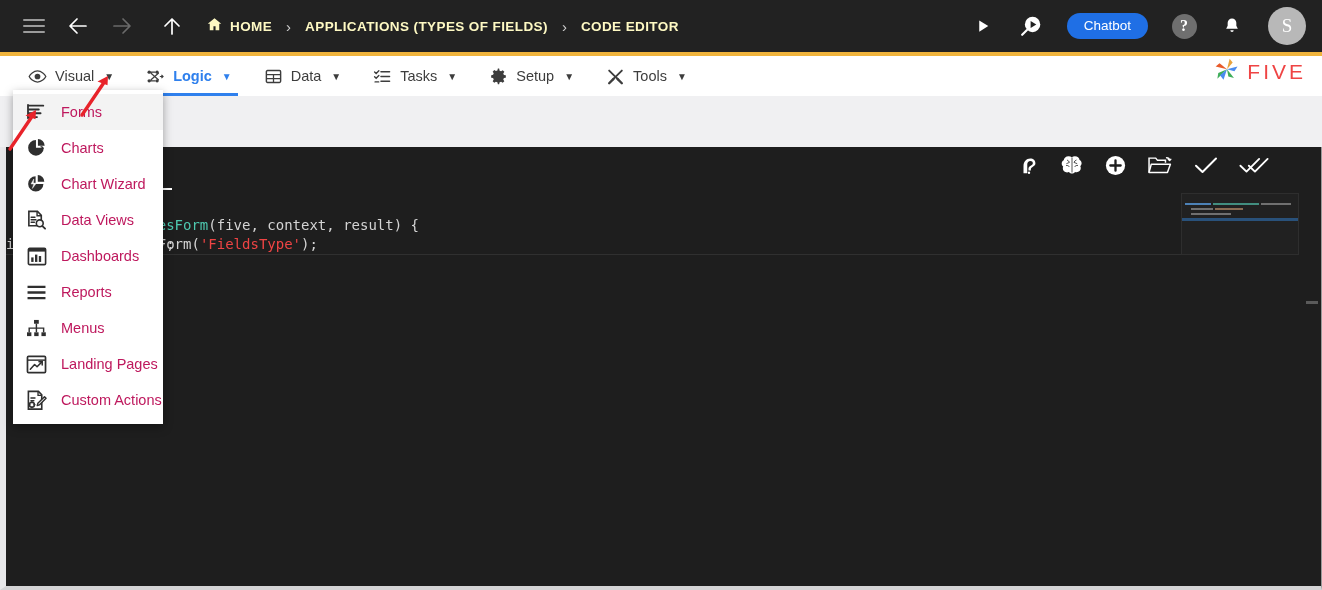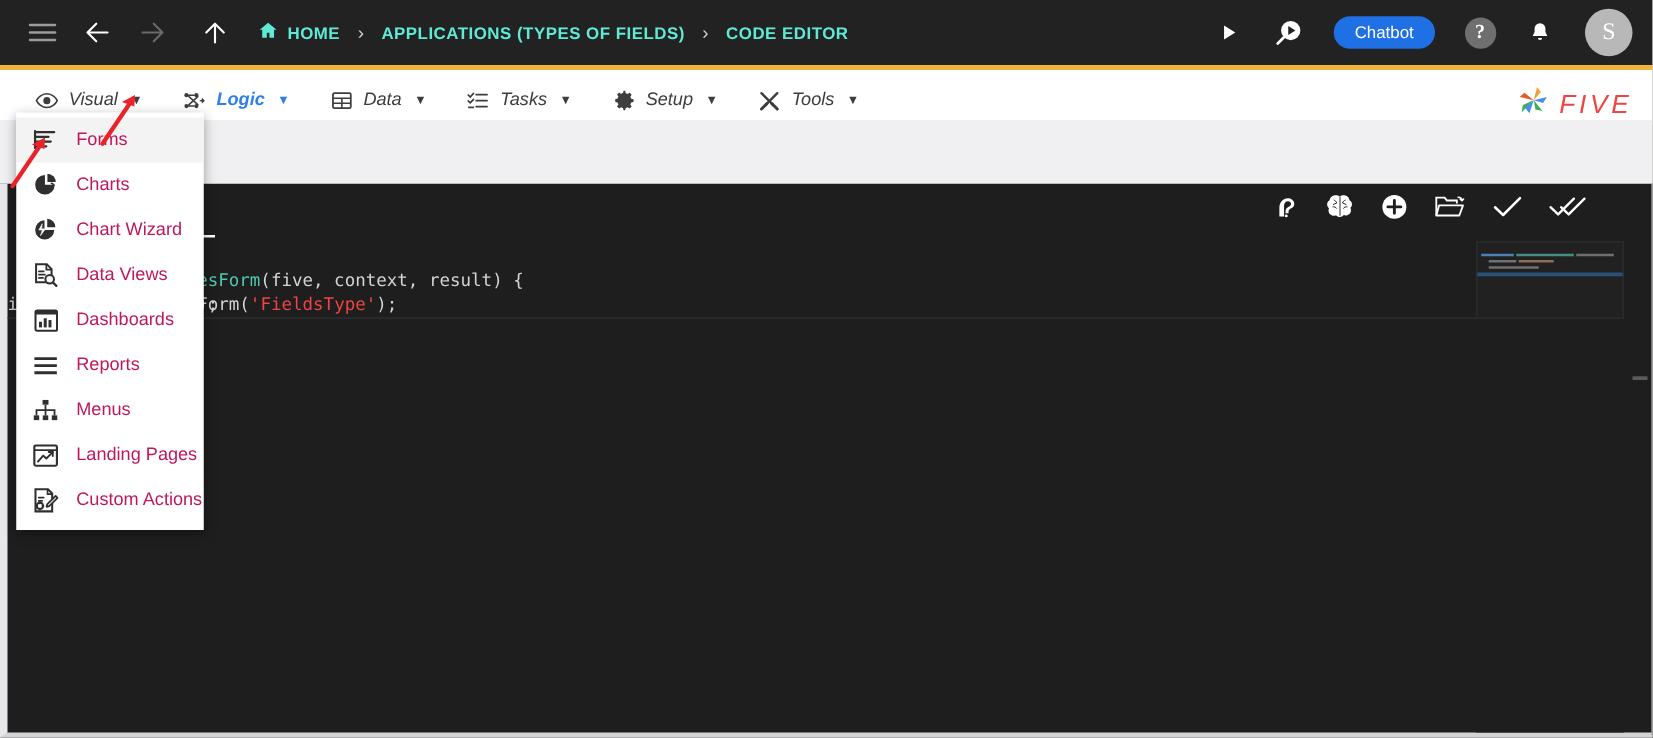--- a/index.html
+++ b/index.html
@@ -24,21 +24,21 @@
   .tb-icon {
     width: 44px; height: 40px; display: flex; align-items: center; justify-content: center;
     color: #ffffff; flex: 0 0 auto;
   }
   .tb-icon.dim { color: #6a6a6a; }
   .tb-icon svg { display: block; }
   .hamburger { width: 22px; }
   .hamburger span { display: block; height: 2px; background: #9b9b9b; margin: 4px 0; border-radius: 1px; }
 
   .crumb {
-    color: #5eead4; font-size: 13.5px; letter-spacing: .4px;
+    color: #fef9c3; font-size: 13.5px; letter-spacing: .4px;
     font-weight: 600; white-space: nowrap; display: flex; align-items: center; gap: 7px;
   }
   .crumb-sep { color: #cfcfcf; font-size: 15px; padding: 0 14px; }
   .home-ico { display: inline-block; }
 
   .tb-right { margin-left: auto; display: flex; align-items: center; padding-right: 16px; gap: 4px; }
   .chatbot-btn {
     background: #1f6fe5; color: #fff; border-radius: 14px;
     font-size: 13.5px; padding: 5px 17px 6px; margin: 0 10px;
     border: none; cursor: pointer; white-space: nowrap;
@@ -50,21 +50,21 @@
   }
   .avatar {
     width: 38px; height: 38px; border-radius: 50%; background: #b8b8b8;
     color: #ffffff; font-size: 19px; display: flex; align-items: center;
     justify-content: center; margin-left: 10px; font-family: "Liberation Serif", serif;
   }
 
   
   .menubar {
     position: absolute; left: 0; top: 56px; width: 1322px; height: 44px;
-    background: #ffffff; display: flex; align-items: flex-end; font-style: italic;
+    background: #ffffff; display: flex; align-items: flex-start;
   }
   .menu-item {
     display: flex; align-items: center; gap: 8px; height: 40px;
     padding: 0 16px; color: #3d3d3d; font-size: 14.5px; cursor: pointer;
     position: relative; white-space: nowrap;
   }
   .menu-item:first-child { margin-left: 12px; }
   .menu-item .caret { font-size: 10px; margin-left: 2px; }
   .menu-item.active { color: #2f80ed; font-weight: 700; }
   .menu-item.active::after {

